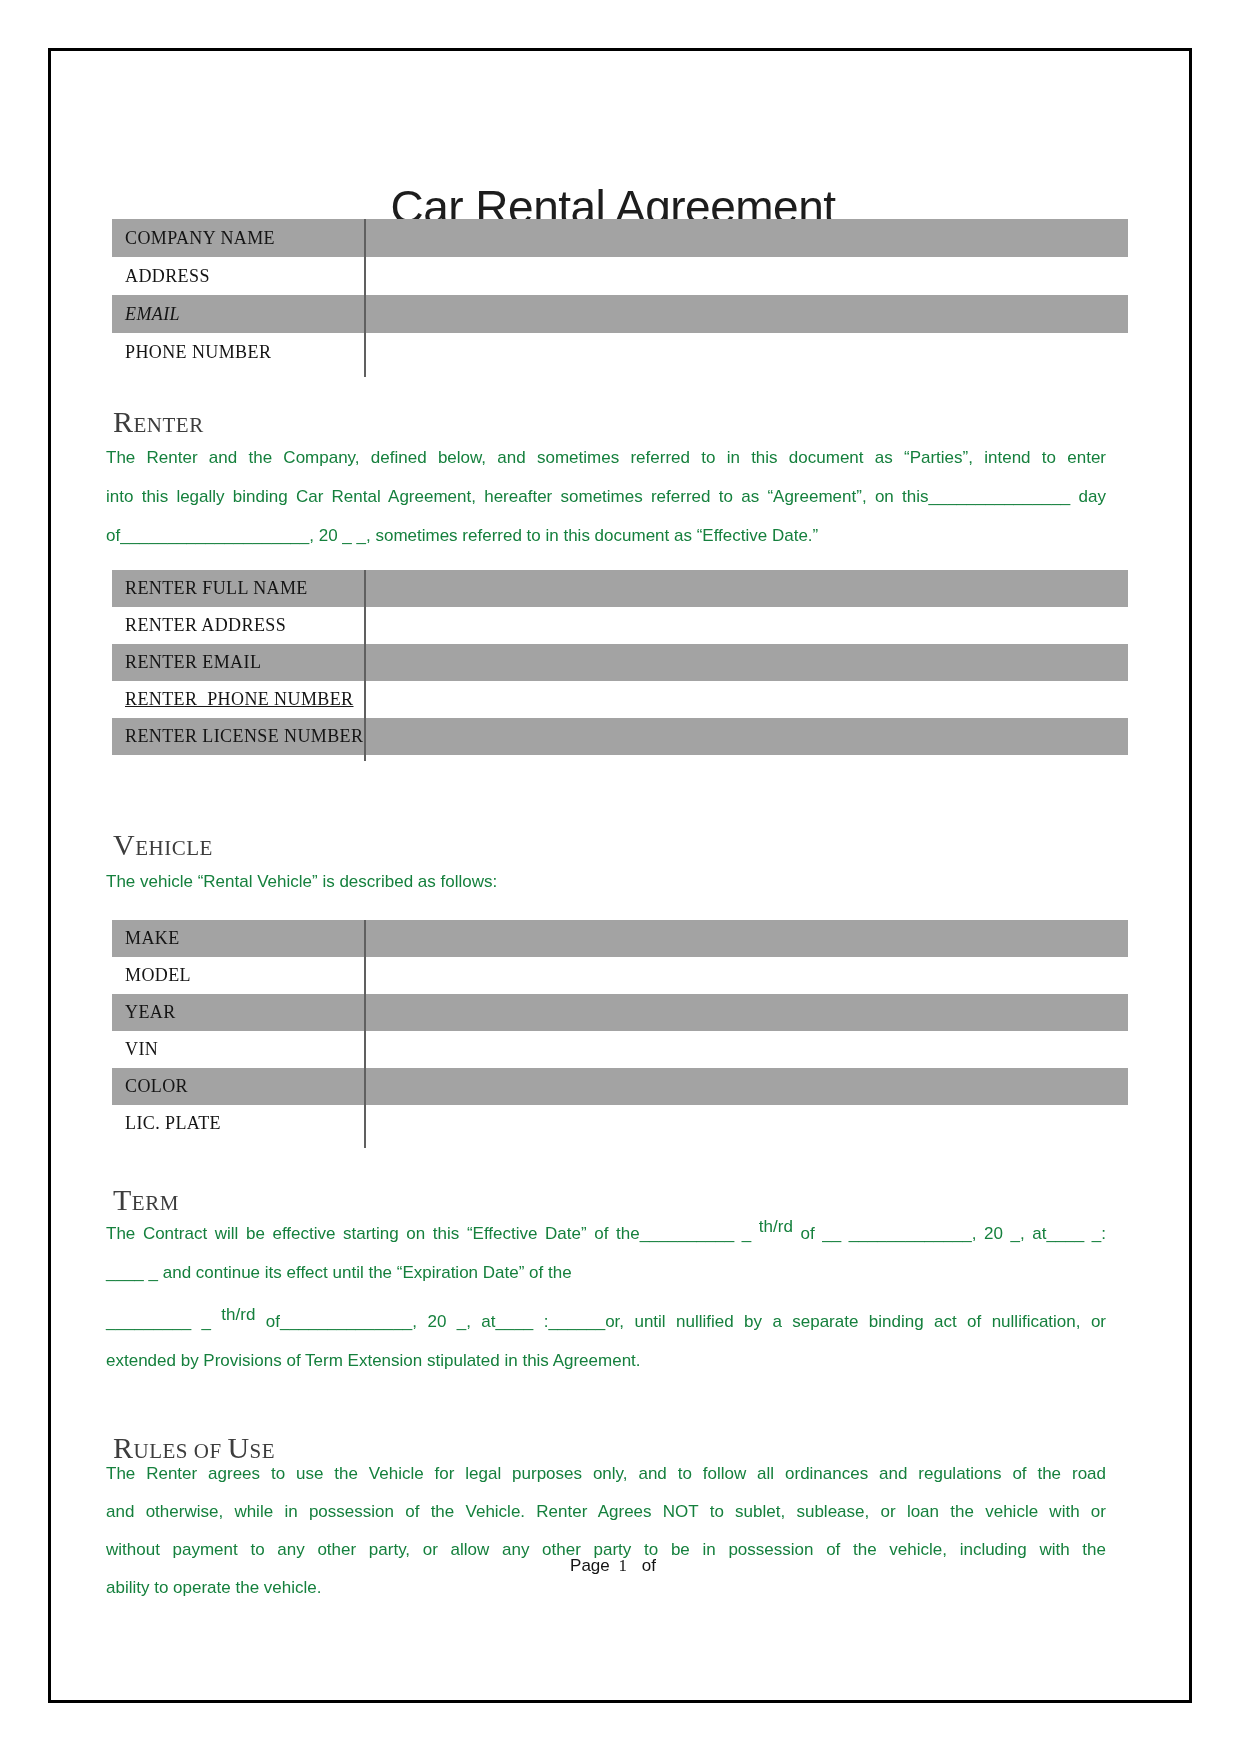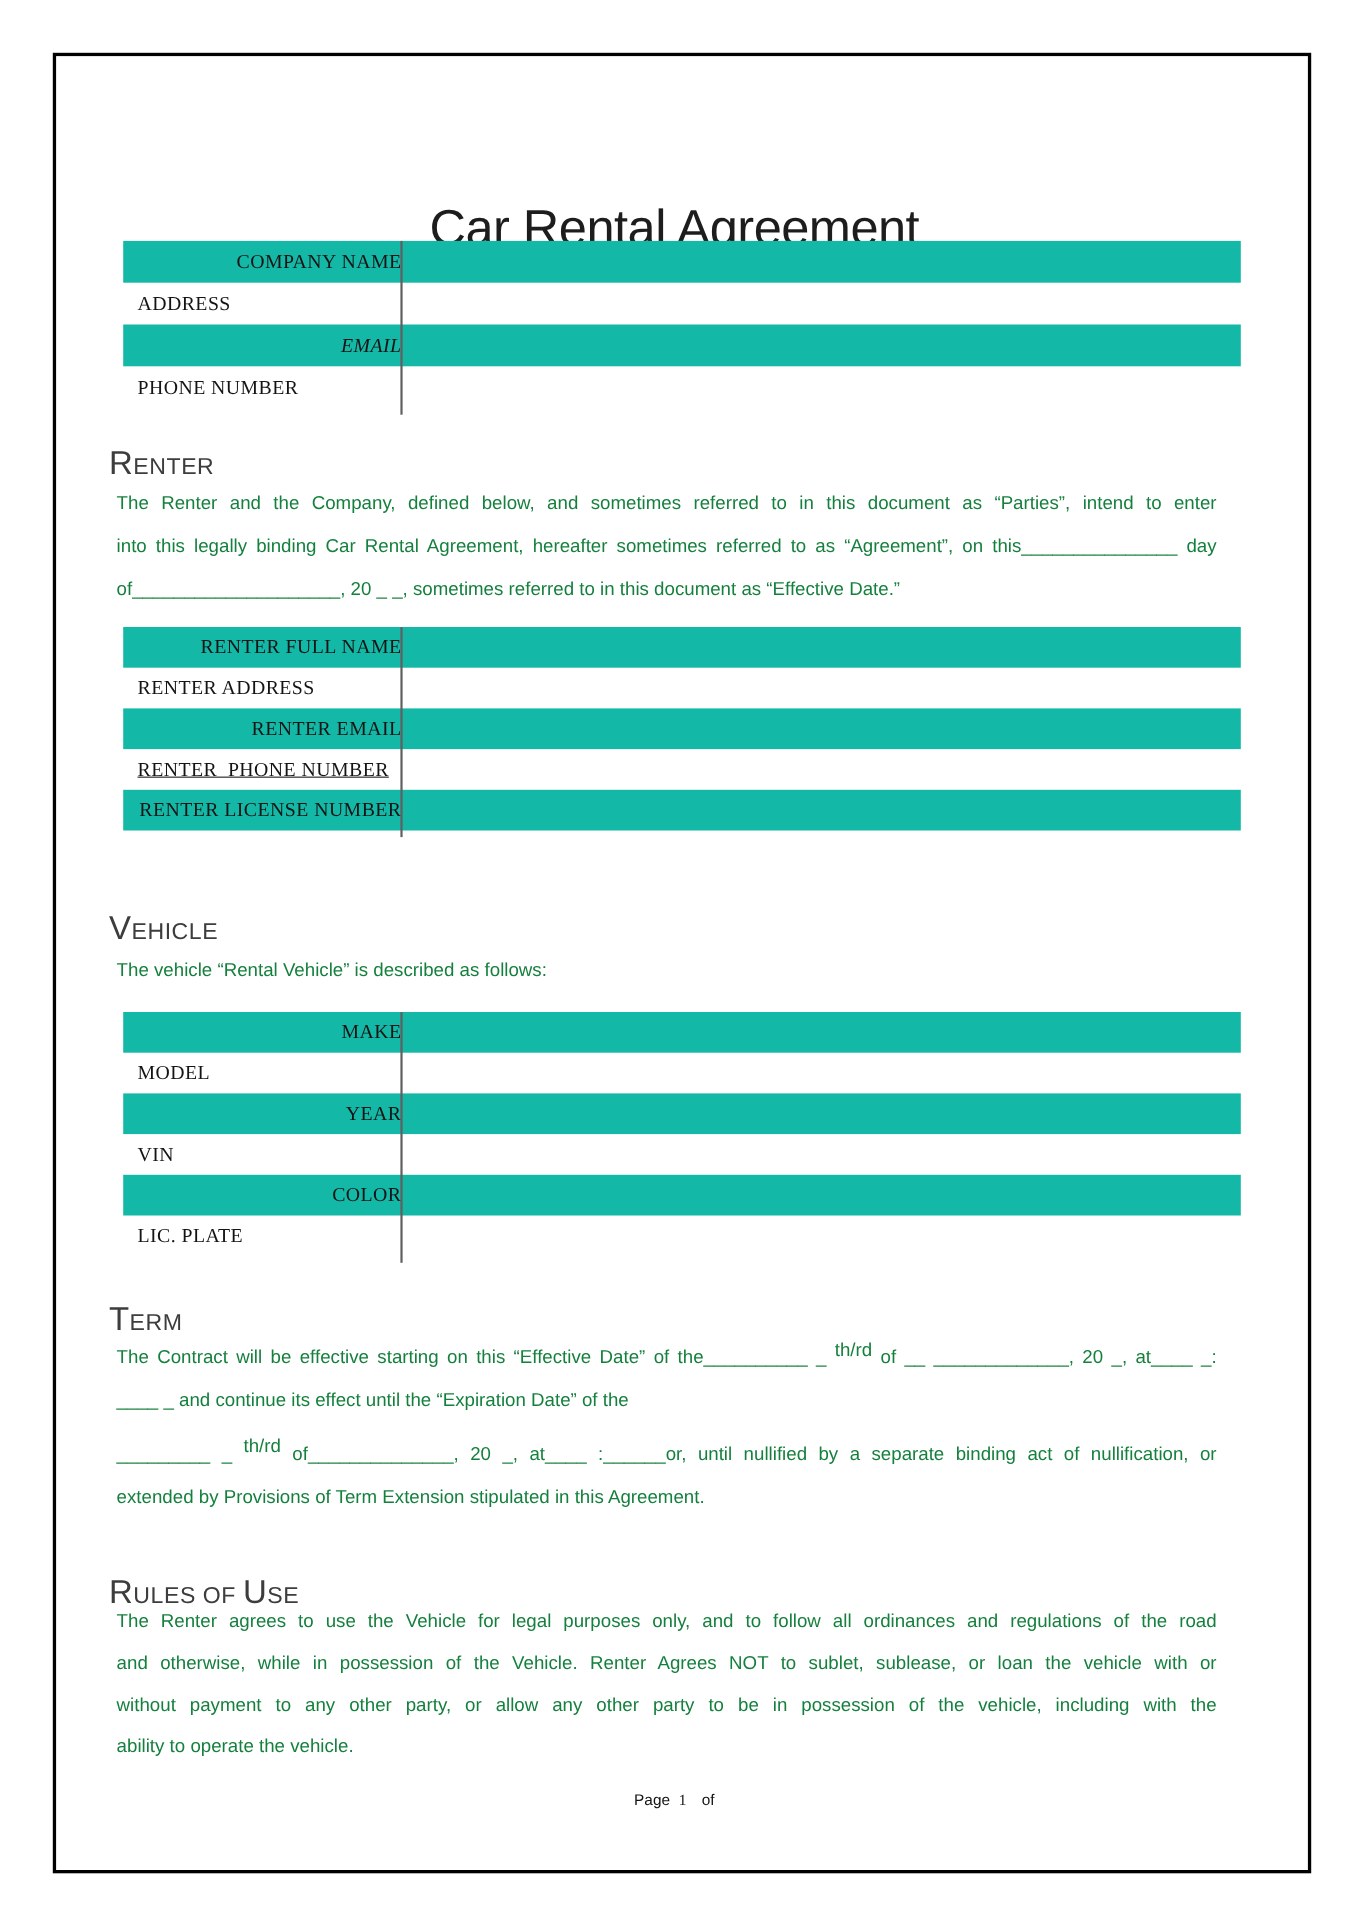--- a/index.html
+++ b/index.html
@@ -13,42 +13,42 @@
     box-sizing:border-box;border:3px solid #000;background:#fff;
   }
   .title{
     position:absolute;left:113px;top:148px;width:1000px;
     text-align:center;font-size:46px;line-height:56px;font-weight:300;
     color:#1d1d1d;letter-spacing:-0.5px;
   }
   
   .ftable{position:absolute;left:112px;width:1016px;}
   .frow{display:flex;align-items:center;}
-  .frow.stripe{background:#14b8a6;text-align:right;}
+  .frow.stripe{background:#a3a3a3;}
   .row-label{
     width:253px;box-sizing:border-box;padding-left:13px;
     font-family:"Liberation Serif",serif;font-size:18px;color:#141414;
     letter-spacing:0.4px;white-space:pre;
   }
   .row-value{flex:1;align-self:stretch;}
   .vline{position:absolute;width:2px;background:#606060;left:364px;}
   
-  .heading{position:absolute;left:99px;font-weight:300;color:#3d3d3d;letter-spacing:0.5px;}
+  .heading{position:absolute;left:113px;font-weight:300;color:#3d3d3d;letter-spacing:0.5px;font-family:Liberation Serif, serif;}
   .heading .big{font-size:30px;}
   .heading .small{font-size:21px;}
   
   .para{position:absolute;left:106px;width:1000px;font-size:17px;color:#15803d;}
   .para .line{line-height:39px;}
   .para.tight .line{line-height:38px;}
   .line.stretch{text-align:justify;text-align-last:justify;}
   sup{font-size:17px;line-height:0;}
   
   .footer{
-    position:absolute;left:113px;top:1628px;width:1000px;text-align:center;
-    font-size:14px;color:#141414;
+    position:absolute;left:113px;top:1556px;width:1000px;text-align:center;
+    font-size:17px;color:#141414;
   }
   .footer .pgnum{font-family:"Liberation Serif",serif;padding:0 4px;}
   .footer .of{padding-left:6px;}
 </style>
 </head>
 <body>
 
 <div class="frame"></div>
 
 <h1 class="title">Car Rental Agreement</h1>

